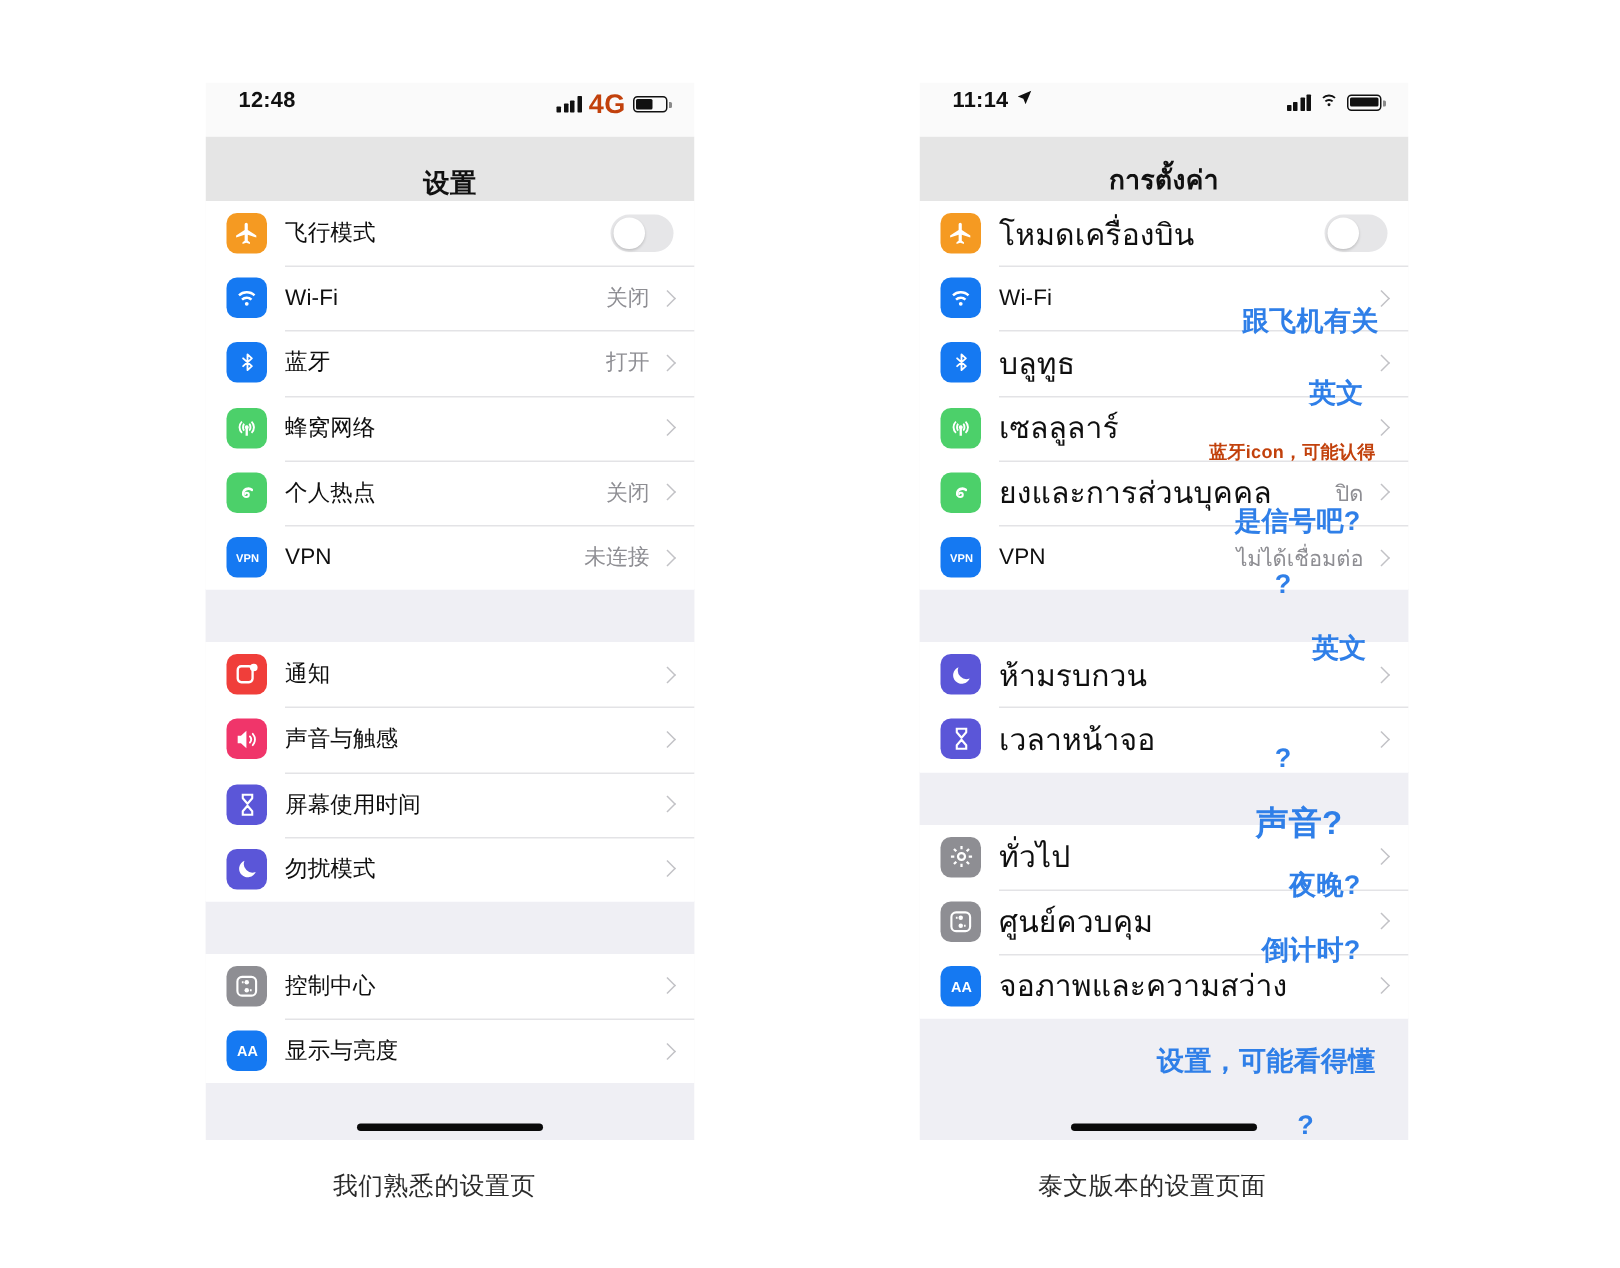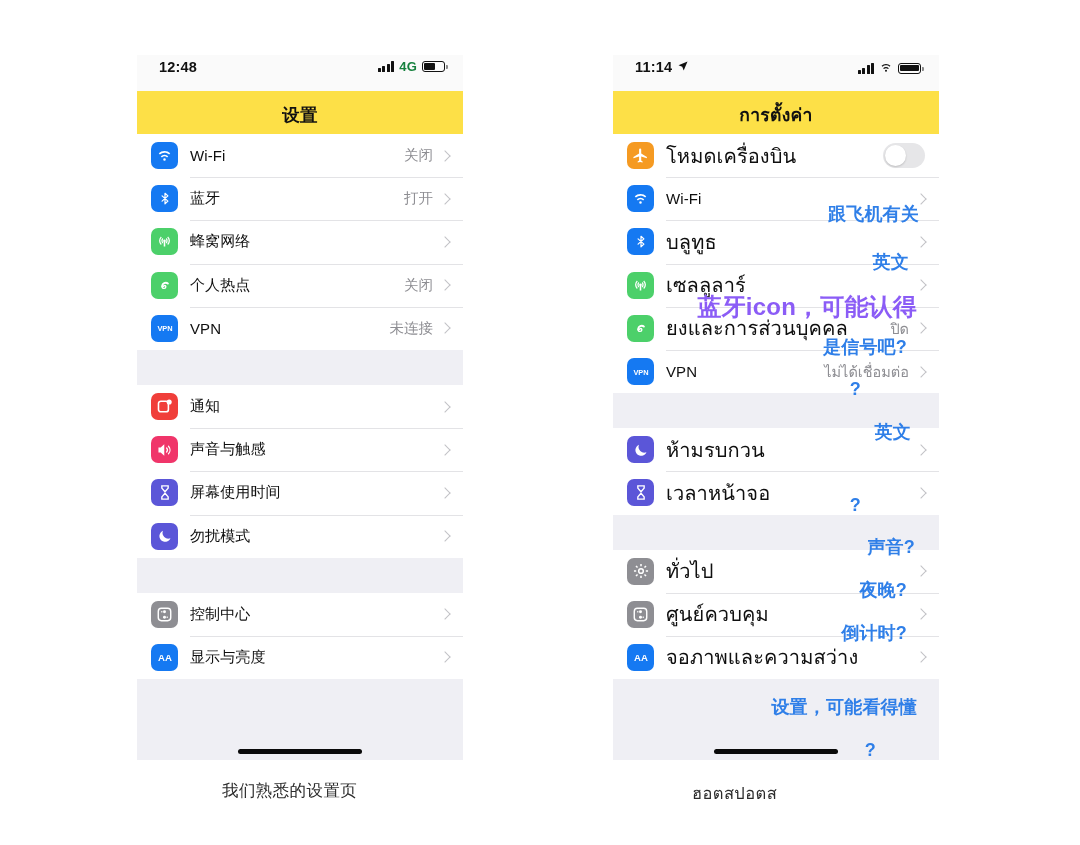--- a/index.html
+++ b/index.html
@@ -46,23 +46,23 @@
     align-items: center;
     gap: 5px;
   }
   .loc-arrow { display:block; }
   .sb-right {
     display: flex;
     align-items: center;
     gap: 5px;
   }
   .sb-4g {
-    font-size: 13px;
+    font-size: 18px;
     font-weight: bold;
-    color: #15803d;
+    color: #c2410c;
     letter-spacing: 0.2px;
   }
   .bars { display: flex; align-items: flex-end; gap: 1.5px; height: 11px; }
   .bars i { display:block; width: 3px; background: #111; border-radius: 0.5px; }
   .bars i:nth-child(1){ height: 4px; }
   .bars i:nth-child(2){ height: 6px; }
   .bars i:nth-child(3){ height: 8.5px; }
   .bars i:nth-child(4){ height: 11px; }
   .batt {
     position: relative;
@@ -75,23 +75,23 @@
     content:"";
     position:absolute; right:-3.6px; top: 3px;
     width: 2px; height: 4px;
     background: #8a8a8a; border-radius: 0 1px 1px 0;
   }
   .batt > span { display:block; height: 100%; background: #111; border-radius: 1px; }
 
   
   .navbar {
     height: 43px;
-    background: #fde047;
+    background: #e5e5e5;
     display: flex;
-    align-items: center;
+    align-items: flex-end;
     justify-content: center;
     padding-top: 5px;
   }
   .navtitle {
     font-size: 17.5px;
     font-weight: bold;
     color: #111;
     letter-spacing: 0.3px;
   }
 
@@ -239,20 +239,33 @@
       <span class="batt">
             <span style="width:60%"></span>
           </span>
     </div>
   </div>
       <div class="navbar">
              <div class="navtitle">设置</div>
            </div>
       <div class="list-area">
         <div class="group">
+  <div class="row">
+    <span class="icon" style="background:#f59a22">
+              <svg width="17" height="17" viewBox="0 0 24 24" fill="#fff">
+                <path d="M21 16v-2l-8-5V3.5A1.5 1.5 0 0 0 11.5 2 1.5 1.5 0 0 0 10 3.5V9l-8 5v2l8-2.5V19l-2 1.5V22l3.5-1 3.5 1v-1.5L13 19v-5.5z"></path>
+              </svg>
+            </span>
+    <span class="row-label">飞行模式</span>
+    <span class="row-right">
+              <div class="toggle">
+                <div class="knob"></div>
+              </div>
+            </span>
+  </div>
   <div class="row">
     <span class="icon" style="background:#1579f2">
               <svg width="17" height="17" viewBox="0 0 24 24" fill="#fff">
                 <path d="M12 19.5a1.8 1.8 0 1 0 0-3.6 1.8 1.8 0 0 0 0 3.6z"></path>
                 <path d="M12 13.2c1.4 0 2.7.55 3.65 1.45l1.6-1.6A7.9 7.9 0 0 0 12 10.9a7.9 7.9 0 0 0-5.25 2.15l1.6 1.6A5.2 5.2 0 0 1 12 13.2z"></path>
                 <path d="M12 8c2.5 0 4.8.95 6.5 2.55l1.6-1.6A11.3 11.3 0 0 0 12 5.7a11.3 11.3 0 0 0-8.1 3.25l1.6 1.6A9.3 9.3 0 0 1 12 8z"></path>
               </svg>
             </span>
     <span class="row-label">Wi-Fi</span>
     <span class="row-right">
@@ -565,29 +578,29 @@
             </span>
     <span class="row-label thai">จอภาพและความสว่าง</span>
     <span class="row-right">
               <span class="chev"></span>
             </span>
   </div>
         </div>
       </div>
       <div class="annot" style="right:20px; top:150px; font-size:18px; color:#2f7fe8">跟飞机有关</div>
       <div class="annot" style="right:30px; top:198px; font-size:18px; color:#2f7fe8">英文</div>
-      <div class="annot" style="right:22px; top:240px; font-size:24px; color:#8b5cf6">蓝牙icon，可能认得</div>
+      <div class="annot" style="right:22px; top:240px; font-size:12px; color:#c2410c">蓝牙icon，可能认得</div>
       <div class="annot" style="right:32px; top:283px; font-size:18px; color:#2f7fe8">是信号吧?</div>
       <div class="annot" style="right:78px; top:325px; font-size:18px; color:#2f7fe8">?</div>
       <div class="annot" style="right:28px; top:368px; font-size:18px; color:#2f7fe8">英文</div>
       <div class="annot" style="right:78px; top:441px; font-size:18px; color:#2f7fe8">?</div>
-      <div class="annot" style="right:24px; top:483px; font-size:18px; color:#2f7fe8">声音?</div>
+      <div class="annot" style="right:44px; top:483px; font-size:22px; color:#2f7fe8">声音?</div>
       <div class="annot" style="right:32px; top:526px; font-size:18px; color:#2f7fe8">夜晚?</div>
       <div class="annot" style="right:32px; top:569px; font-size:18px; color:#2f7fe8">倒计时?</div>
       <div class="annot" style="right:22px; top:643px; font-size:18px; color:#2f7fe8">设置，可能看得懂</div>
       <div class="annot" style="right:63px; top:686px; font-size:18px; color:#2f7fe8">?</div>
       <div class="home-ind"></div>
     </div>
 
   <div class="caption left">我们熟悉的设置页</div>
-  <div class="caption right">ฮอตสปอตส</div>
+  <div class="caption right">泰文版本的设置页面</div>
 
 </div>
 
 </body></html>

